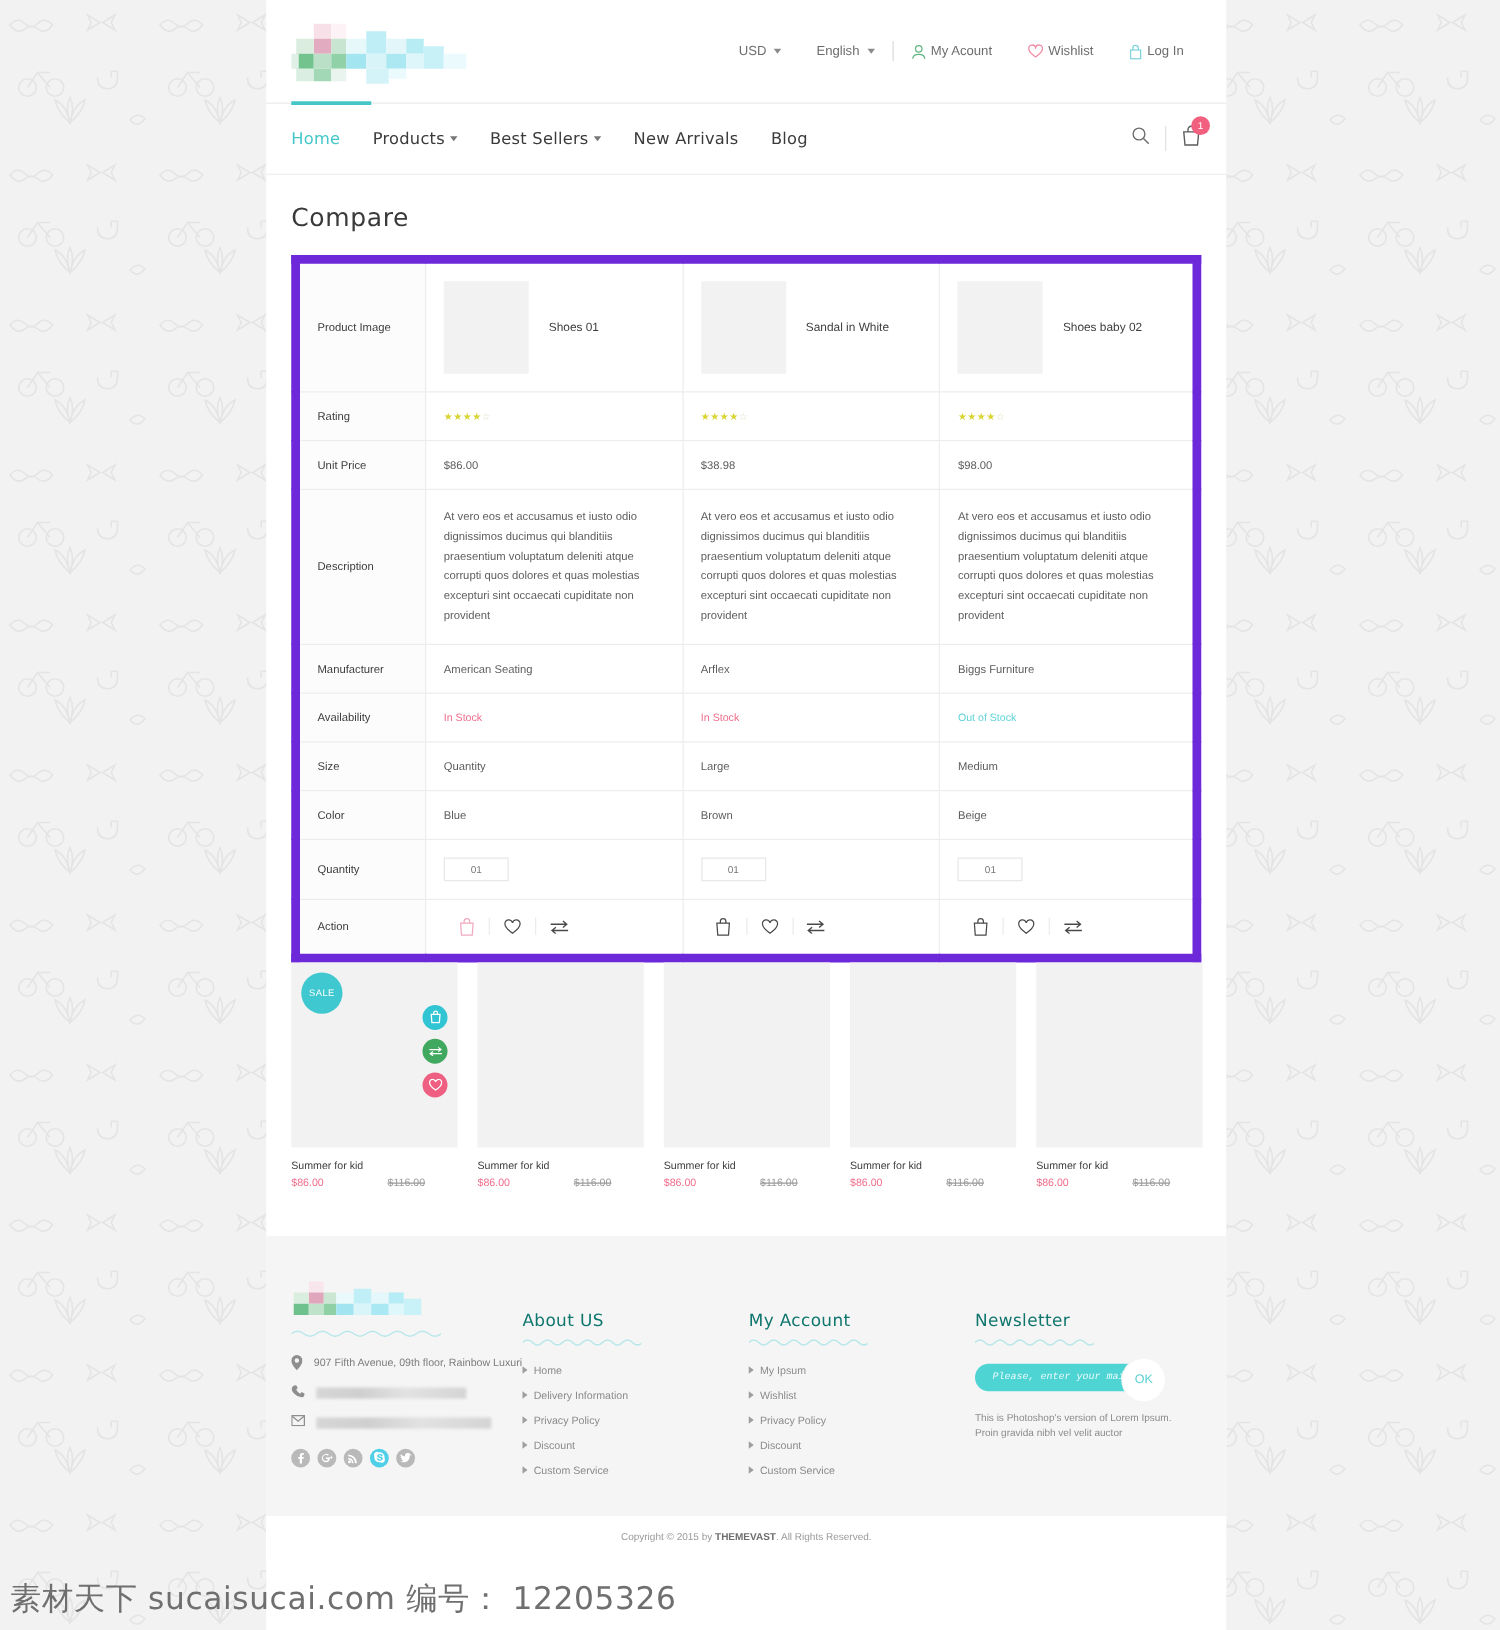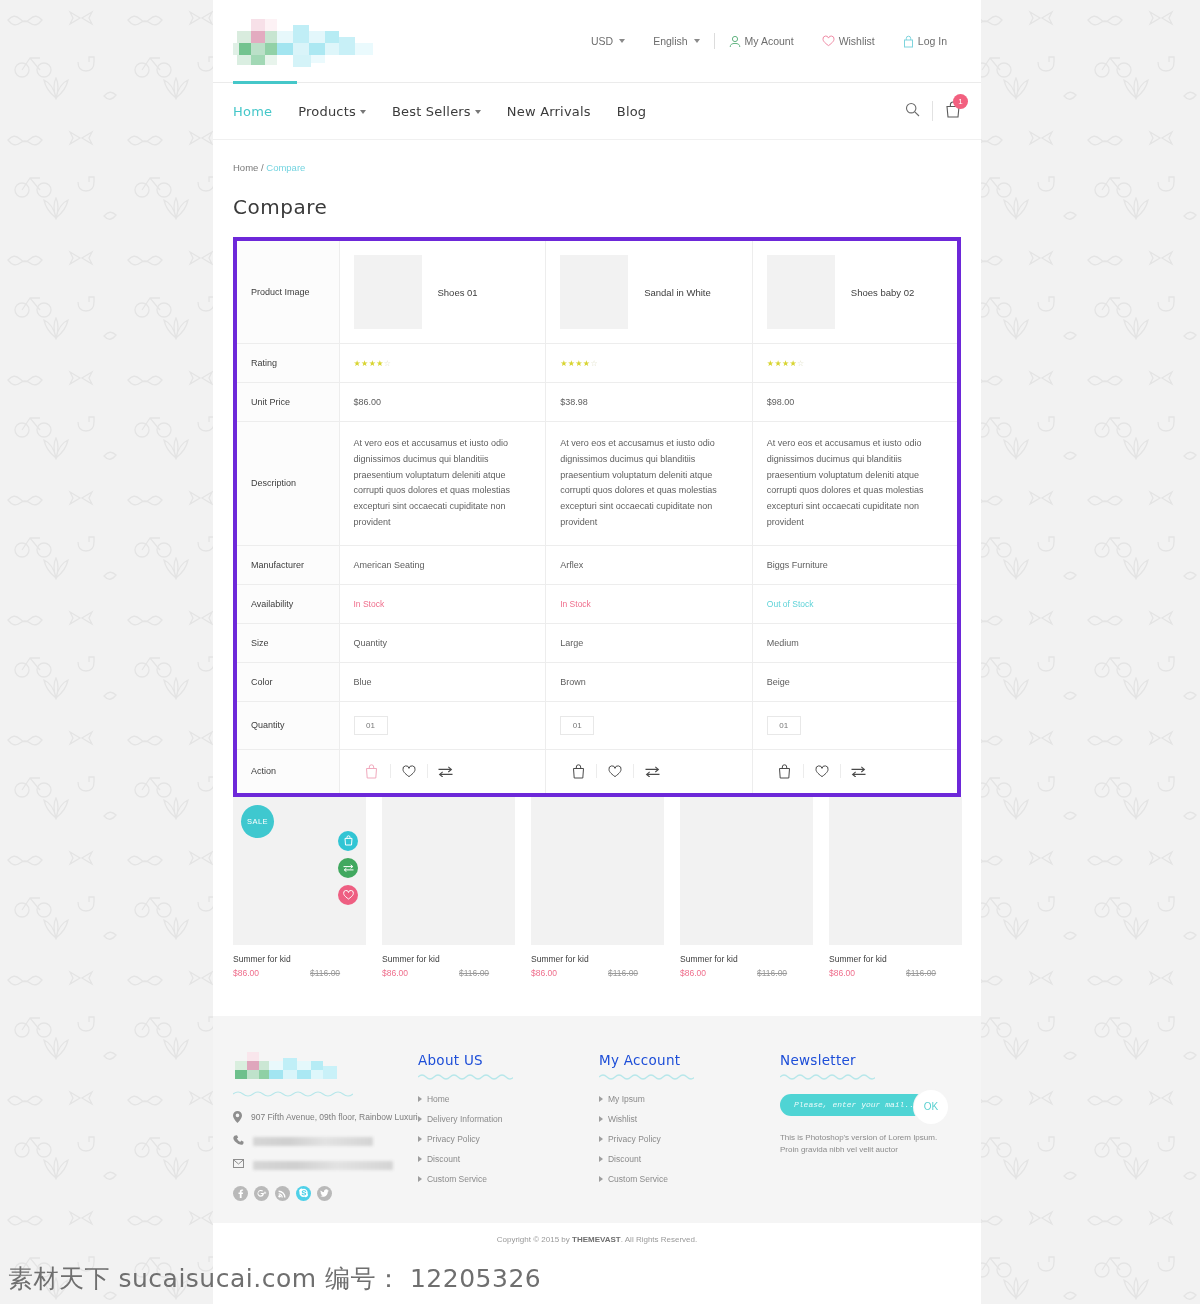--- a/index.html
+++ b/index.html
@@ -156,21 +156,21 @@
     font-size: 20px;
     color: #3a3a3a;
     margin: 22px 0 18px 0;
     letter-spacing: .5px;
   }
 
   
   .compare-table {
     width: 100%;
     border-collapse: collapse;
-    border: 4px solid #6d28d9;
+    border: 7px solid #6d28d9;
     table-layout: fixed;
   }
   .compare-table td {
     border: 1px solid #ededed;
     padding: 14px 14px;
     vertical-align: middle;
     font-size: 9px;
     color: #5e5e5e;
   }
   .compare-table td.rowlabel {
@@ -191,21 +191,21 @@
 
   .stars { font-size: 8px; color: #d8d431; letter-spacing: .4px; }
   .star-empty { color: #dcdcc0; }
 
   .price-cell { font-size: 10px; color: #3d3d3d; }
   .desc-cell { font-size: 8px; line-height: 1.75; color: #8c8c8c; }
   .instock { color: #ef6e8c; font-size: 8.5px; }
   .outstock { color: #5fd3d8; font-size: 8.5px; }
 
   .qty-box {
-    width: 34px;
+    width: 52px;
     height: 19px;
     border: 1px solid #e8e8e8;
     display: flex;
     align-items: center;
     justify-content: center;
     font-size: 8px;
     color: #777;
   }
 
   .action-cell { display: flex; align-items: center; gap: 0; }
@@ -298,23 +298,24 @@
   .f-logo-wrap {
     width: 120px; height: 34px;
     position: relative;
     margin-bottom: 4px;
   }
   .wave { display: block; margin-bottom: 14px; }
 
   .f-title {
     font-family: "DejaVu Sans", sans-serif;
     font-size: 13.5px;
-    color: #1d4ed8;
+    color: #0f766e;
     margin-bottom: 5px;
     letter-spacing: .3px;
+    margin-top: 24px;
   }
 
   .f-contact-row {
     display: flex;
     align-items: flex-start;
     gap: 9px;
     margin-bottom: 9px;
     font-size: 8.5px;
     color: #7c7c7c;
     line-height: 1.5;
@@ -370,21 +371,21 @@
     outline: none;
     padding: 0 14px;
     font-size: 8px;
     font-style: italic;
     color: #ffffff;
     font-family: Liberation Mono, monospace;
   }
   .news-input::placeholder { color: #eafafa; font-style: italic; }
   .news-ok {
     position: absolute;
-    right: 0; top: -4px;
+    right: 16px; top: -4px;
     width: 34px; height: 34px;
     border-radius: 50%;
     background: #ffffff;
     border: none;
     color: #5ad0d0;
     font-size: 10px;
     display: flex;
     align-items: center;
     justify-content: center;
     box-shadow: 0 0 0 1px #f5f5f5;
@@ -535,25 +536,20 @@
           <path d="M2 5.5 H14 L13 16 H3 Z"></path>
             <path d="M5.4 5.5 V3.6 a2.6 2.6 0 0 1 5.2 0 V5.5"></path>
         </svg>
         <span class="cart-badge">1</span>
       </span>
     </div>
   </div>
 
   <div class="content">
 
-    <div class="breadcrumb">
-      <span>Home</span>
-      <span>/</span>
-      <span class="crumb-current">Compare</span>
-    </div>
 
     <div class="page-title">Compare</div>
 
     <table class="compare-table">
       <tbody id="compare-body">
           <tr>
             <td class="rowlabel">Product Image</td>
             <td>
               <div class="prod-cell">
                 <div class="prod-thumb"></div>

